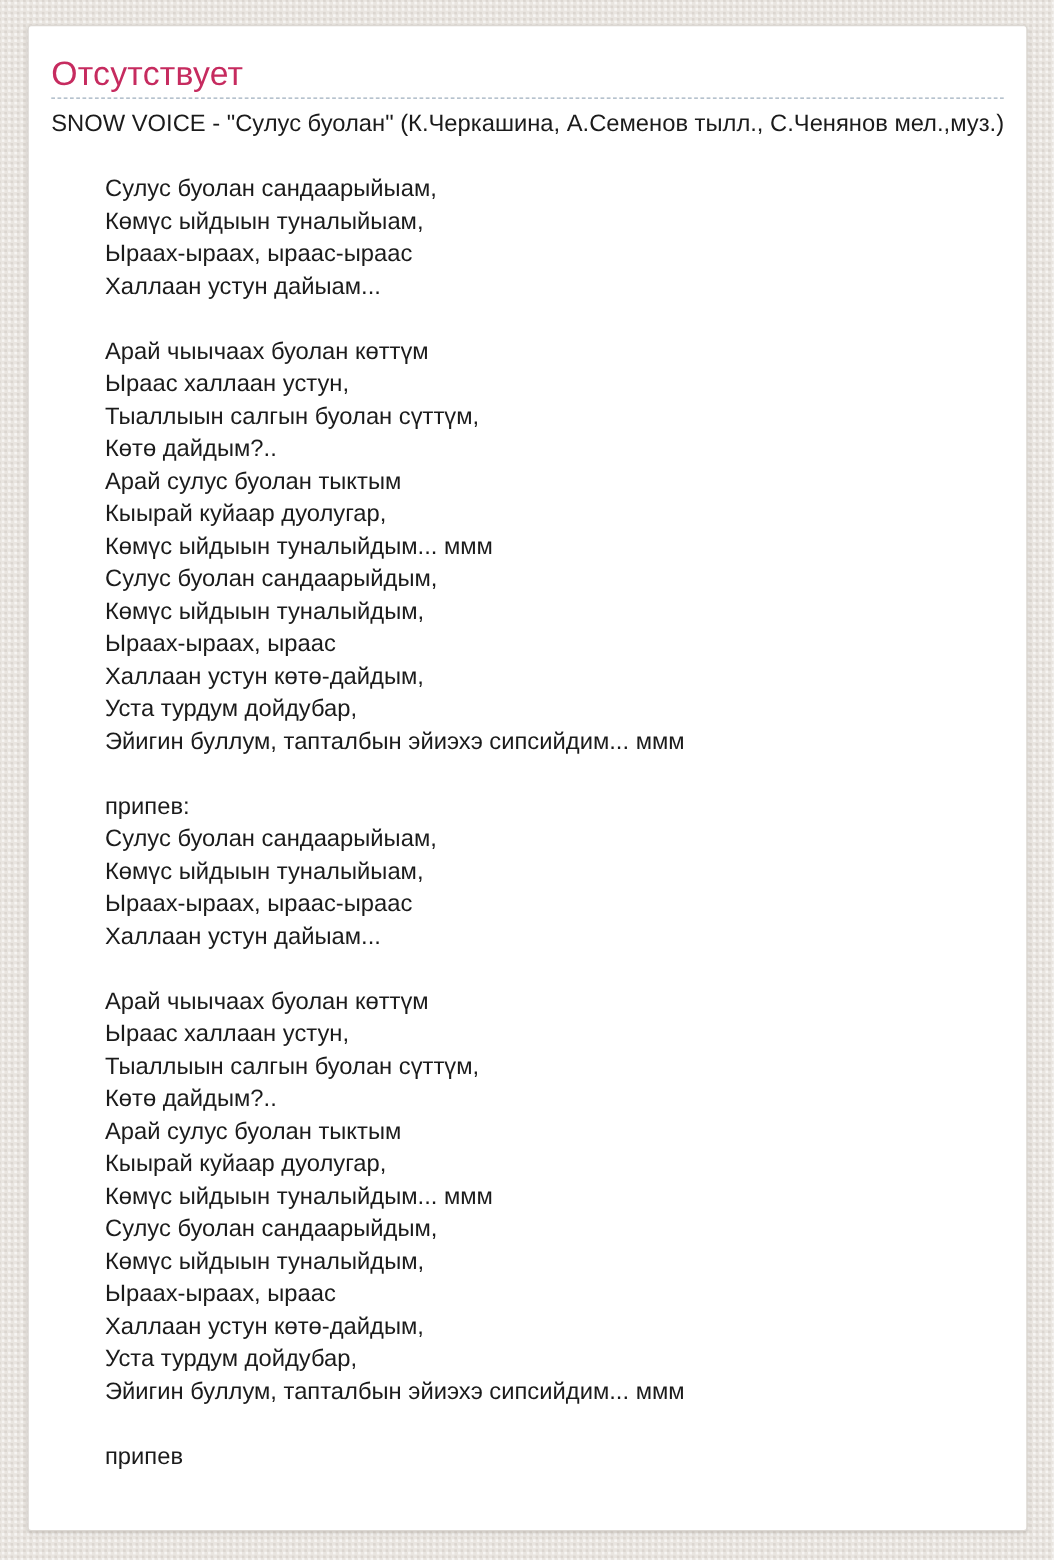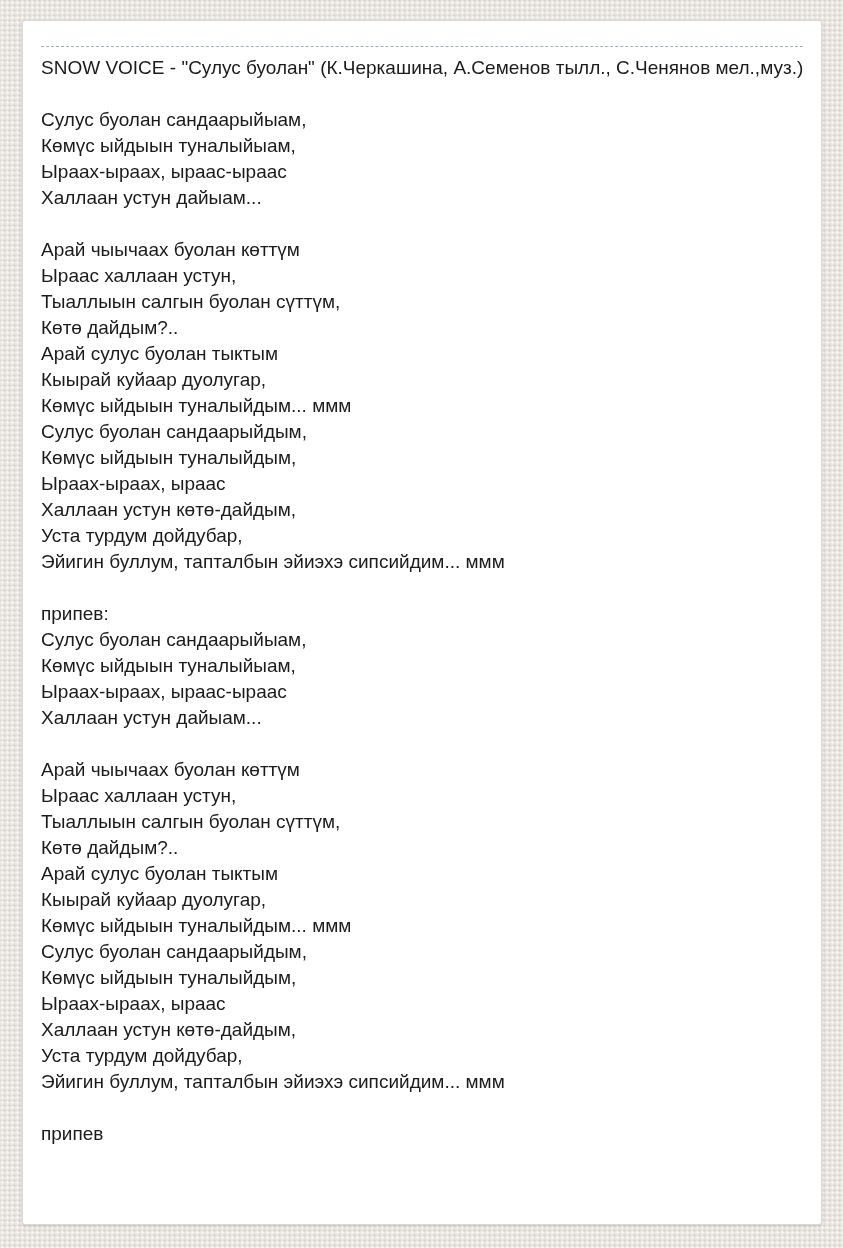--- a/index.html
+++ b/index.html
@@ -58,27 +58,29 @@
     line-height: 26px;
   }
   .song-header {
     margin-top: 8px;
     white-space: nowrap;
     overflow: hidden;
   }
   .song-text {
     margin-top: 26px;
     white-space: pre-line;
+    margin-left: 43px;
   }
 </style>
 </head>
 <body>
 
 <div class="card">
 
+  <h1 class="page-title">Отсутствует</h1>
 
 
   <div class="divider"></div>
 
   <div class="lyrics">
     <div class="song-header">SNOW VOICE - "Сулус буолан" (К.Черкашина, А.Семенов тылл., С.Ченянов мел.,муз.)</div>
     <div class="song-text">Сулус буолан сандаарыйыам,
 Көмүс ыйдыын туналыйыам,
 Ыраах-ыраах, ыраас-ыраас
 Халлаан устун дайыам...

